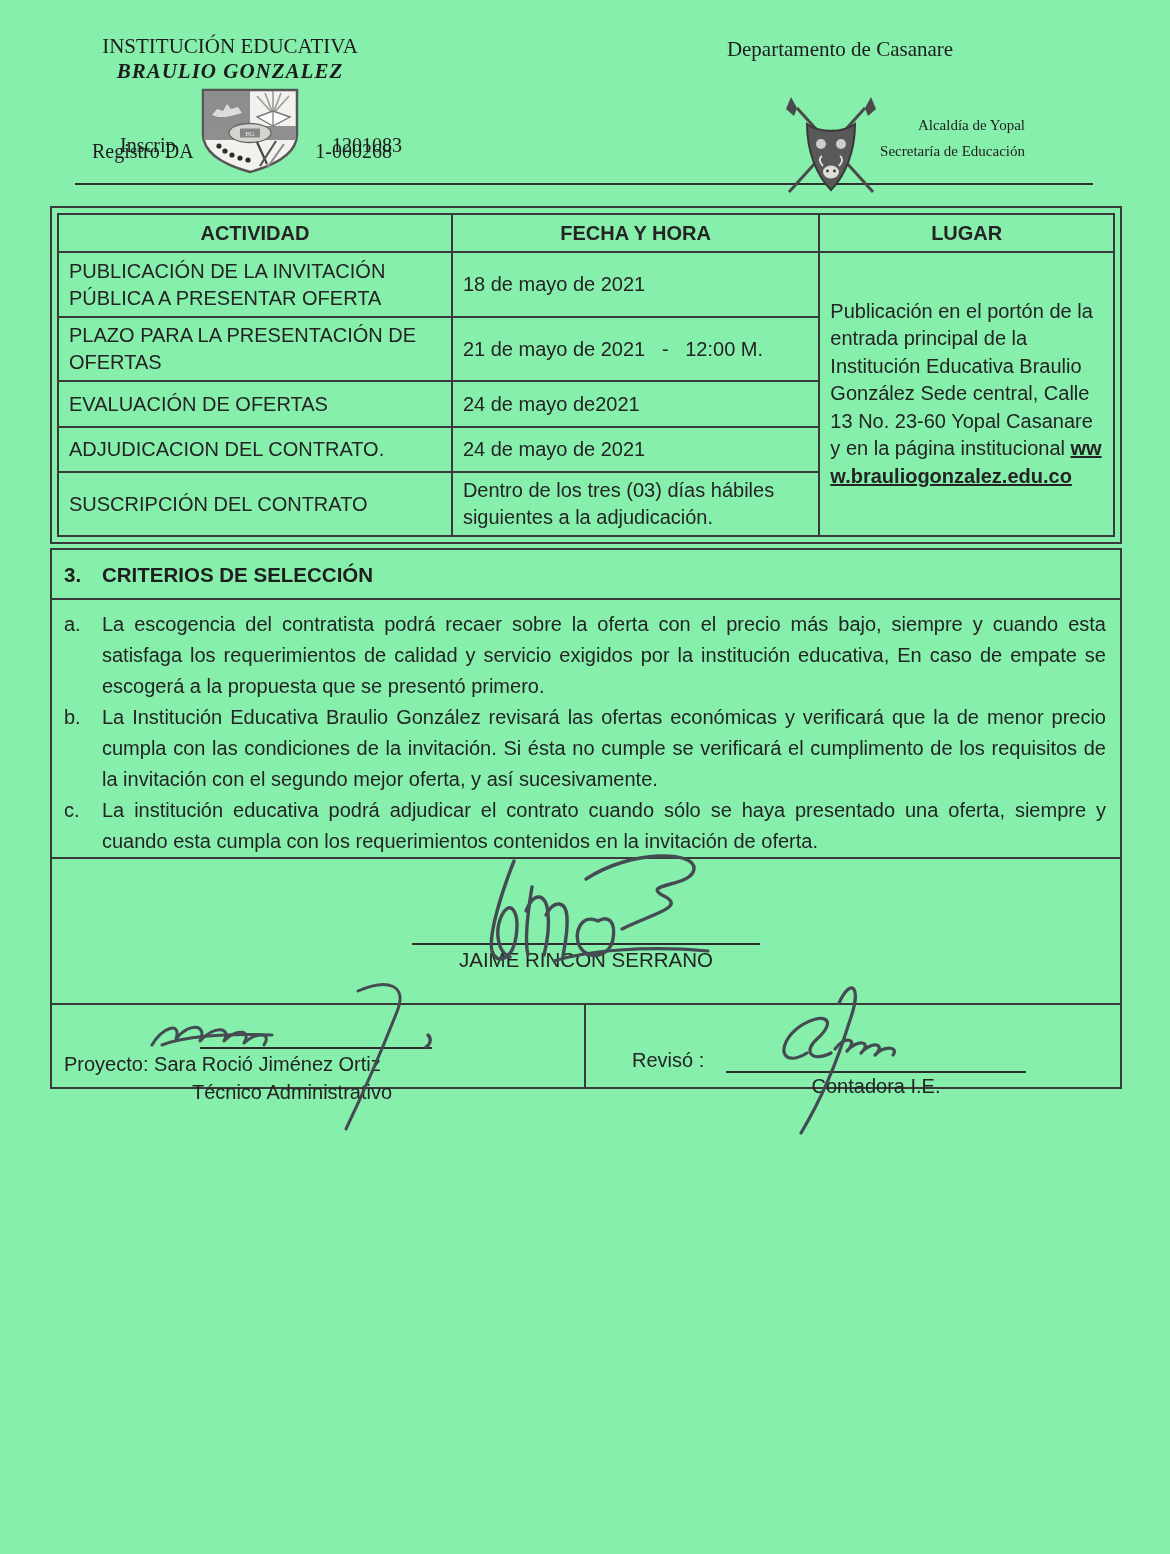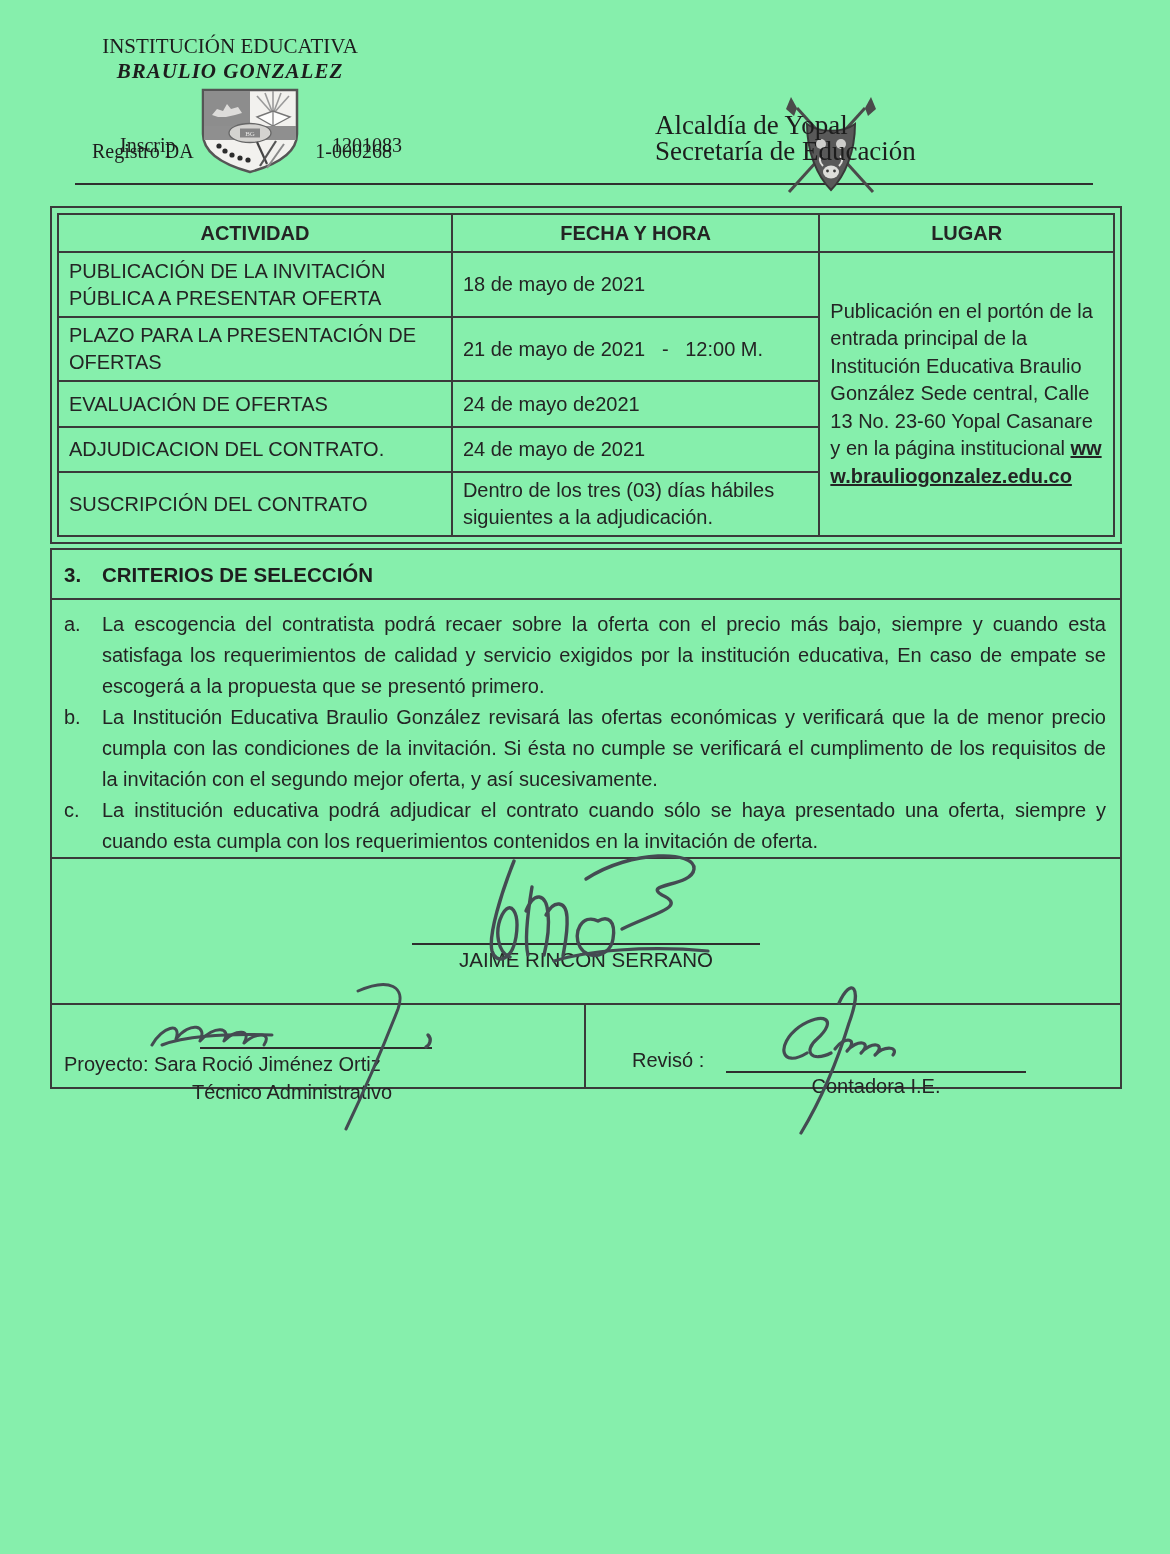--- a/index.html
+++ b/index.html
@@ -28,22 +28,22 @@
   .registro-row.r1 { left:92px; top:108px; width:300px;margin-top:32px; }
   .registro-row.r2 { left:120px; top:134px; width:282px; }
   .crest-left { position:absolute; left:197px; top:84px; width:106px; height:92px; z-index:3; }
   .hdr-right {
     position:absolute; left:655px; top:36px; width:370px;
     text-align:center; font-family:"Liberation Serif", serif;
     font-size:21px; line-height:26px; color:#1d1d1d; z-index:2;
   }
   .hdr-right2 {
     position:absolute; left:655px; top:112px; width:370px;
-    text-align:left; font-family:"Liberation Serif", serif;
-    font-size:27px; line-height:26px; color:#1d1d1d; z-index:2;
+    text-align:right; font-family:"Liberation Serif", serif;
+    font-size:15px; line-height:26px; color:#1d1d1d; z-index:2;
   }
   .crest-right { position:absolute; left:772px; top:94px; width:118px; height:104px; z-index:1; }
   .hdr-rule { position:absolute; left:75px; top:183px; width:1018px; height:2px; background:#2f2f2f; }
 
   
   .activity-box {
     position:absolute; left:50px; top:206px; width:1072px;
     border:2px solid #3a3a3a; padding:5px; background:transparent;
   }
   table.activity { width:100%; border-collapse:collapse; table-layout:fixed; }
@@ -136,20 +136,21 @@
         <circle cx="35" cy="71" r="2.6"></circle>
       <circle cx="43" cy="74" r="2.6"></circle>
         <circle cx="51" cy="76" r="2.6"></circle>
     </g>
     <line x1="60" y1="58" x2="70" y2="80" stroke="#444" stroke-width="2.2"></line>
     <line x1="79" y1="57" x2="63" y2="82" stroke="#555" stroke-width="2.2"></line>
     <line x1="87" y1="60" x2="70" y2="84" stroke="#8a8a8a" stroke-width="2"></line>
   </svg>
 
   <div class="hdr-right">
+    <div>Departamento de Casanare</div>
   </div>
   <svg class="crest-right" viewBox="0 0 116 104">
     <line x1="16" y1="98" x2="92" y2="14" stroke="#4a4a4a" stroke-width="3"></line>
     <polygon points="92,14 98,3 103,15 95,22" fill="#4a4a4a"></polygon>
     <line x1="100" y1="98" x2="24" y2="14" stroke="#4a4a4a" stroke-width="3"></line>
     <polygon points="24,14 18,3 13,15 21,22" fill="#4a4a4a"></polygon>
     <path d="M34 30 C46 39 70 39 82 30 C82 58 72 82 58 96 C44 82 34 58 34 30 Z" fill="#595959" stroke="#383838" stroke-width="2"></path>
     <circle cx="48" cy="50" r="5" fill="#cdcdcb"></circle>
     <circle cx="68" cy="50" r="5" fill="#cdcdcb"></circle>
     <ellipse cx="58" cy="78" rx="8" ry="6.5" fill="#dededb"></ellipse>

